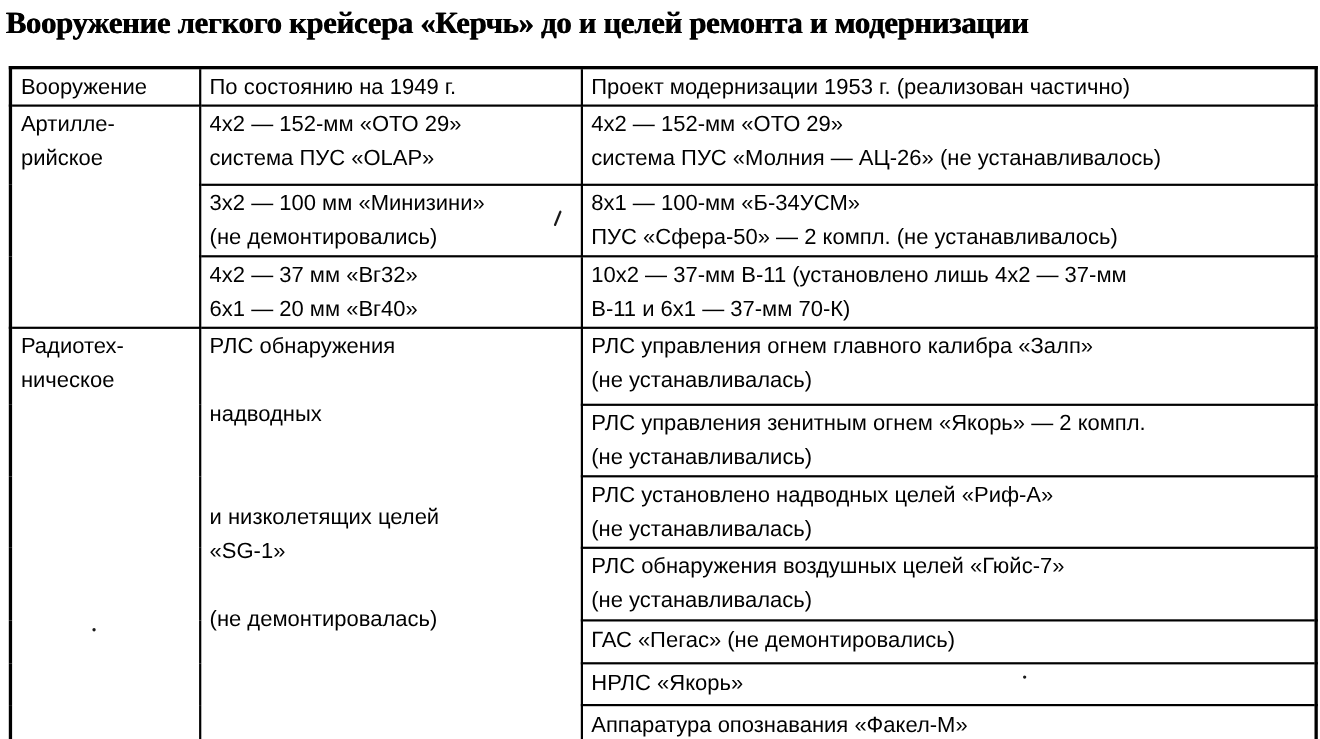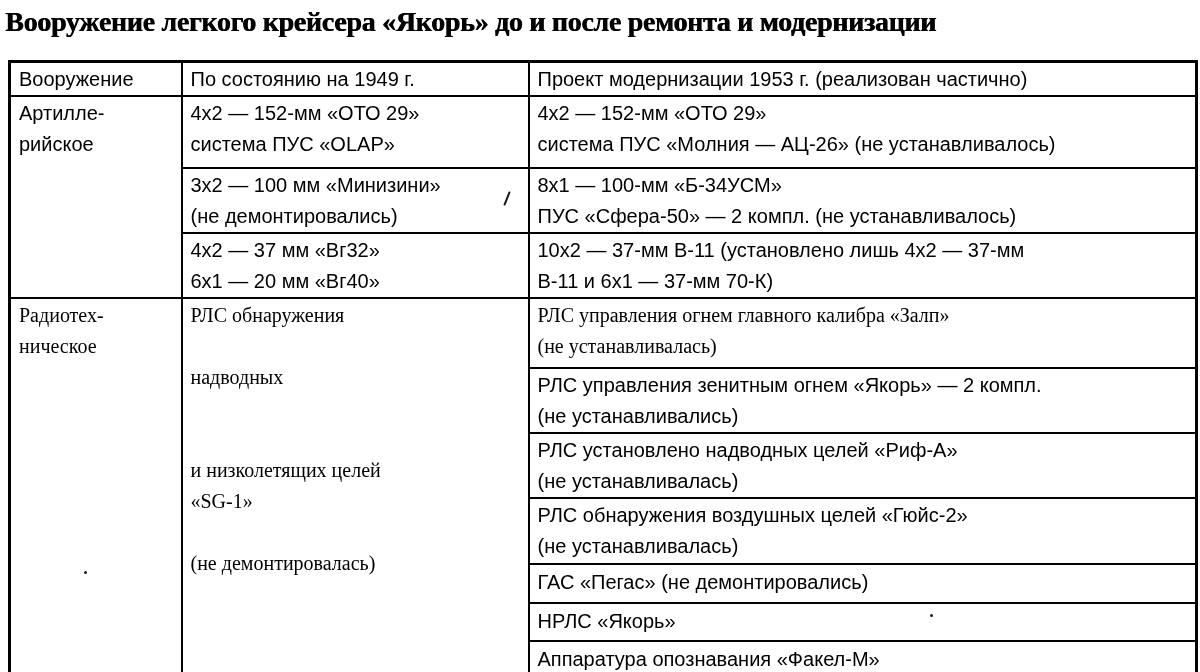--- a/index.html
+++ b/index.html
@@ -28,36 +28,36 @@
     padding:1px 6px 0 8px;
     white-space:pre-line;
     overflow:hidden;
     font-weight:normal;
   }
   th.center{text-align:center;white-space:nowrap;padding:1px 2px;}
   th.cat-head{padding-left:6px;white-space:nowrap;}
   td.category{padding-left:6px;}
   tr.r-head{height:33px;}
   tr.ra1{height:72px;} tr.ra2{height:47px;} tr.ra3{height:61px;}
-  tr.rr1{height:70px;font-family:Liberation Serif, serif;} tr.rr2{height:65px;} tr.rr3{height:64px;} tr.rr4{height:66px;}
+  tr.rr1{height:70px;} tr.rr2{height:65px;} tr.rr3{height:64px;} tr.rr4{height:66px;}
   tr.rr5{height:39px;} tr.rr6{height:38px;} tr.rr7{height:30px;}
   tr.rr5 td, tr.rr6 td, tr.rr7 td{line-height:30px;padding-top:2px;}
   td.merged-before{line-height:31px;padding-top:4px;}
   
   .artifact{position:absolute;background:#1a1a1a;}
   .a-slash{left:506px;top:191px;width:2px;height:15px;transform:rotate(22deg);border-radius:1px;}
   .a-dot1{left:84px;top:571px;width:3px;height:3px;border-radius:50%;}
   .a-dot2{left:930px;top:614px;width:3px;height:3px;border-radius:50%;}
 </style>
 </head>
 <body>
 
 <div class="page">
 
-  <div class="doc-title">Вооружение легкого крейсера «Якорь» до и после ремонта и модернизации</div>
+  <div class="doc-title">Вооружение легкого крейсера «Керчь» до и целей ремонта и модернизации</div>
 
   <table class="armament">
     <colgroup>
       <col style="width:172px">
       <col style="width:347px">
       <col style="width:668px">
     </colgroup>
     <tbody>
       <tr class="r-head">
         <th class="cat-head">Вооружение</th>
@@ -103,21 +103,21 @@
       </tr>
       <tr class="rr2">
         <td>РЛС управления зенитным огнем «Якорь» — 2 компл.
 (не устанавливались)</td>
       </tr>
       <tr class="rr3">
         <td>РЛС установлено надводных целей «Риф-А»
 (не устанавливалась)</td>
       </tr>
       <tr class="rr4">
-        <td>РЛС обнаружения воздушных целей «Гюйс-2»
+        <td>РЛС обнаружения воздушных целей «Гюйс-7»
 (не устанавливалась)</td>
       </tr>
       <tr class="rr5">
         <td>ГАС «Пегас» (не демонтировались)</td>
       </tr>
       <tr class="rr6">
         <td>НРЛС «Якорь»</td>
       </tr>
       <tr class="rr7">
         <td>Аппаратура опознавания «Факел-М»</td>

